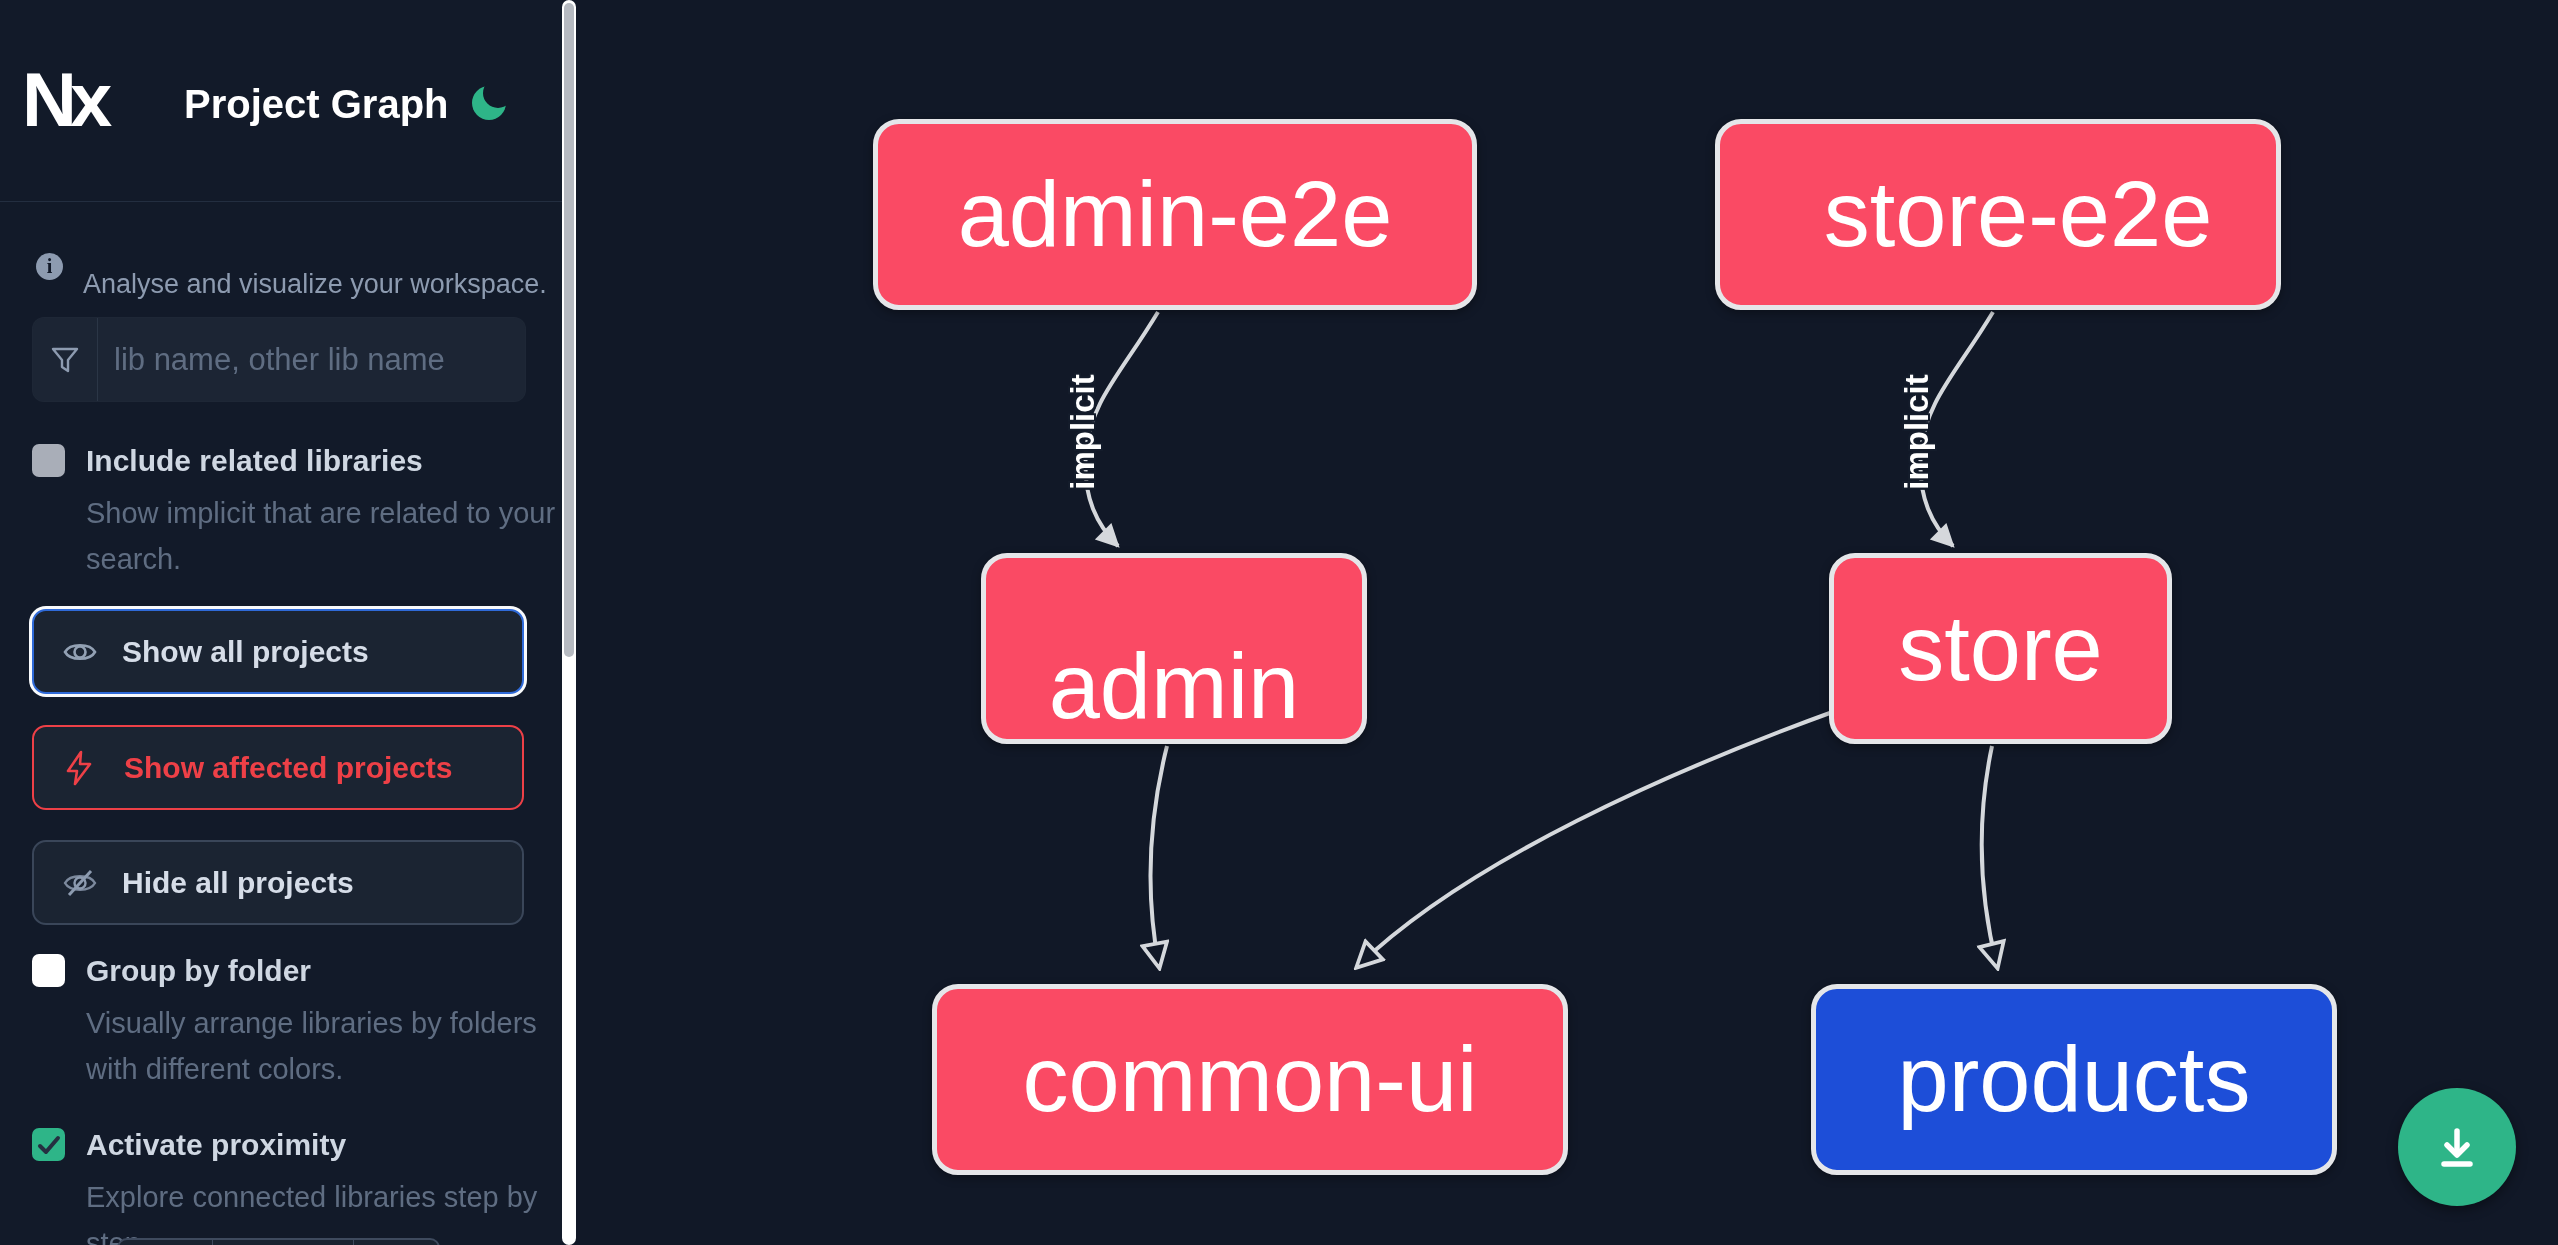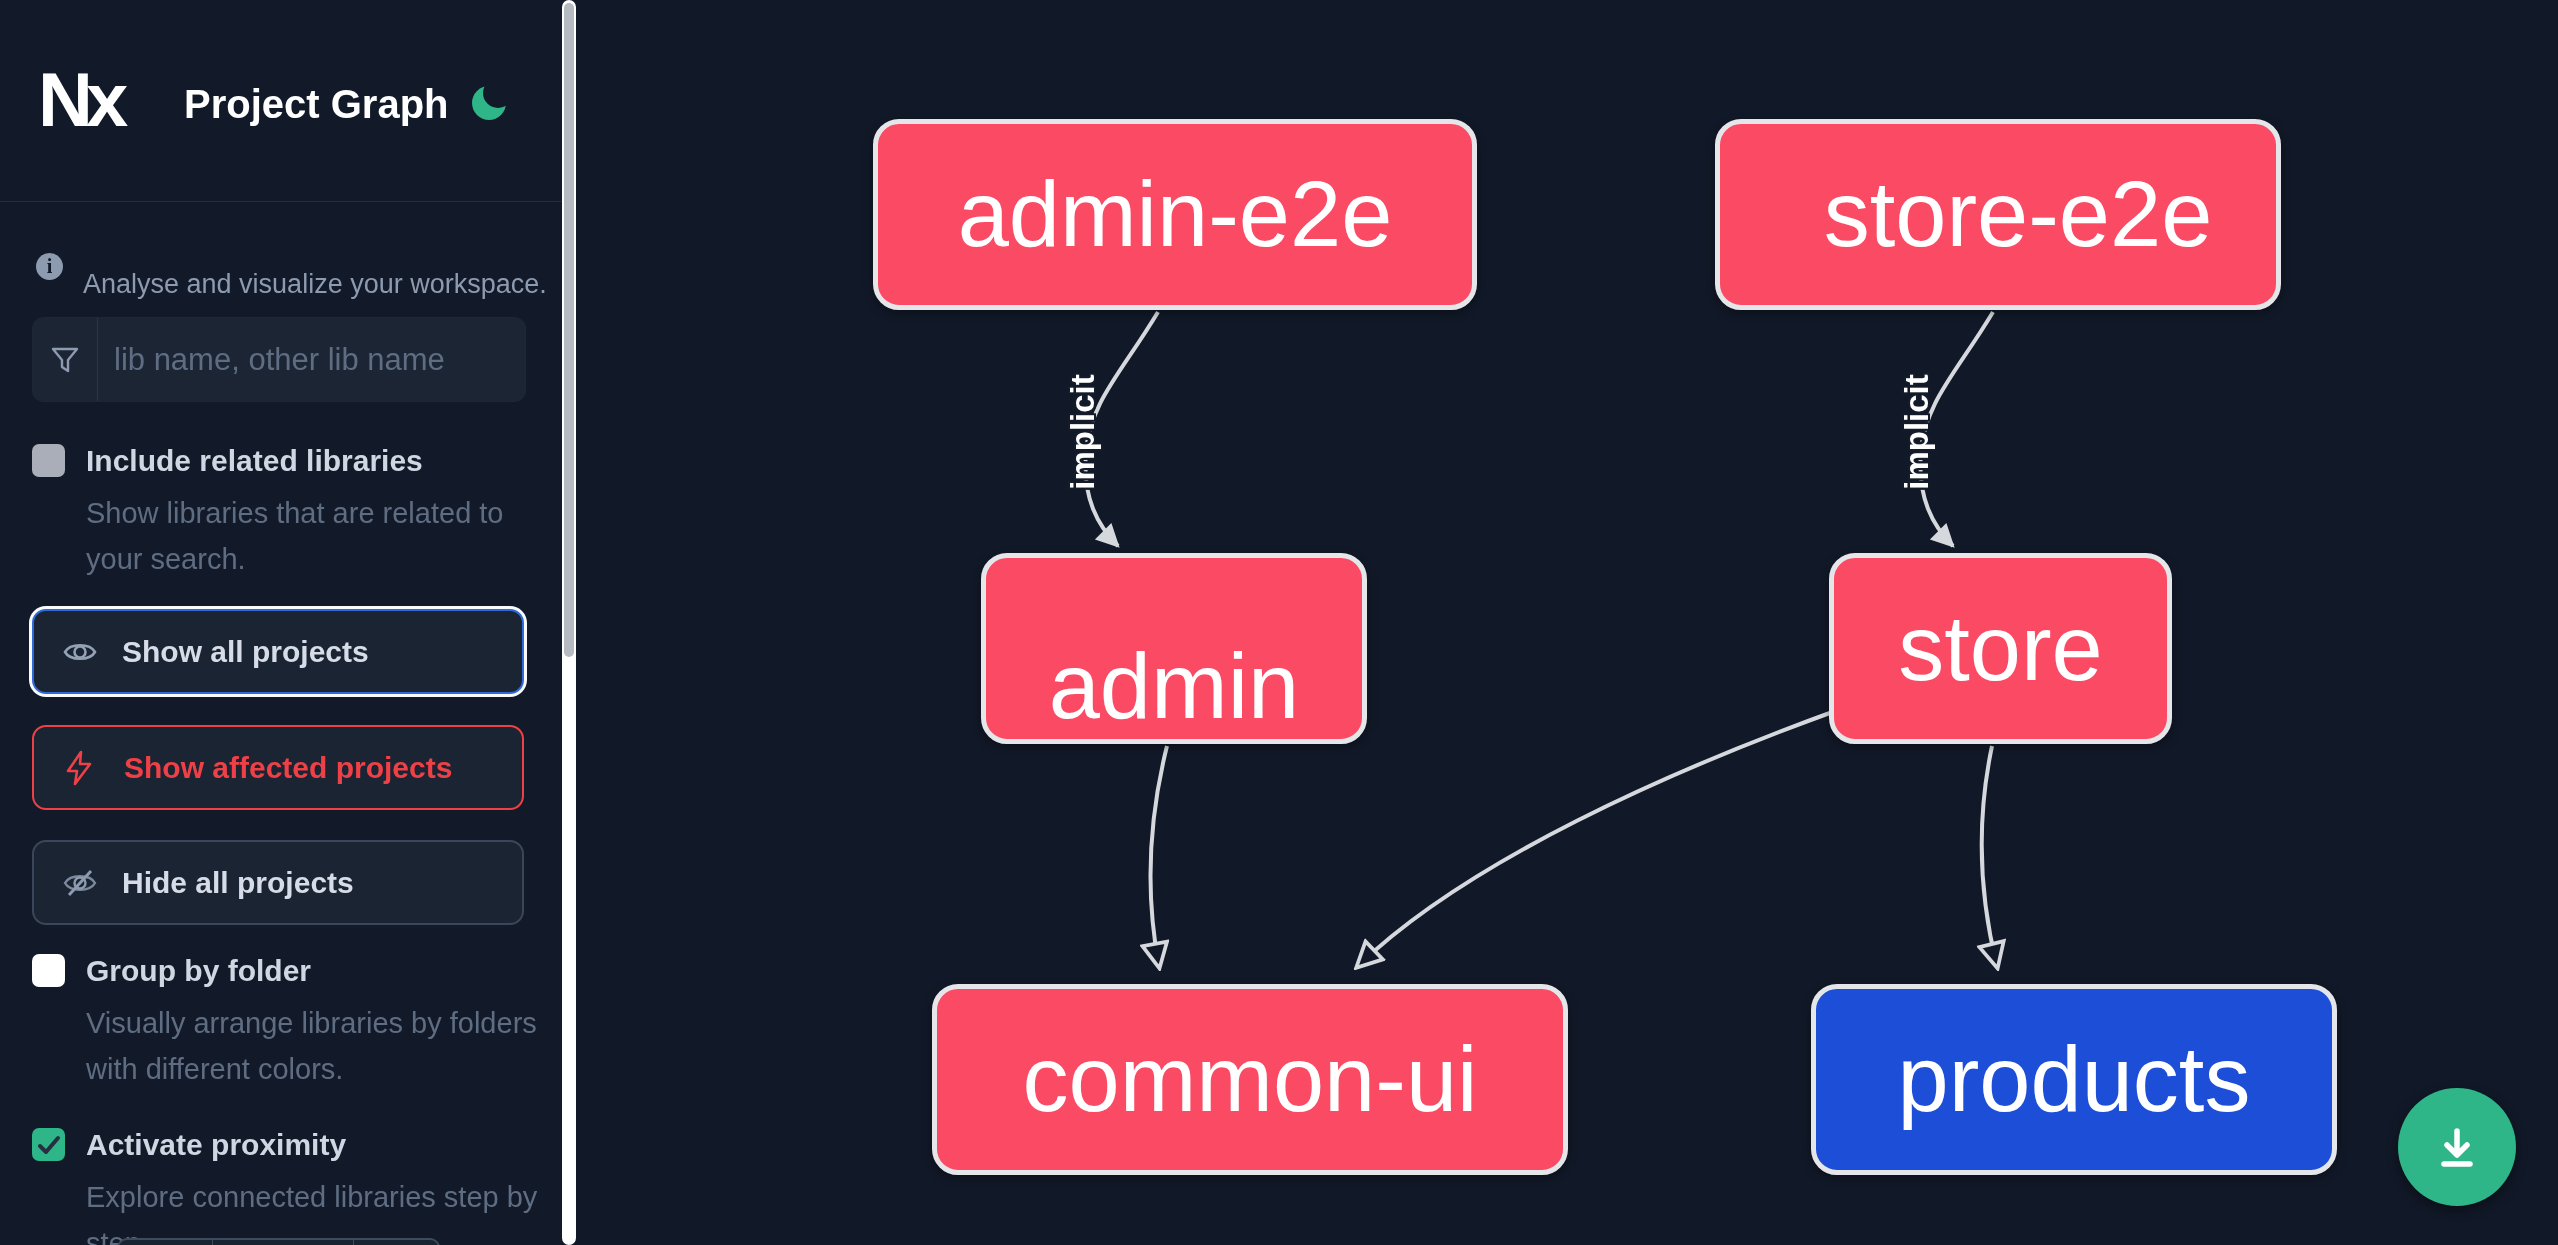--- a/index.html
+++ b/index.html
@@ -1,21 +1,21 @@
 <!DOCTYPE html>
 <html><head>
 <meta charset="utf-8">
 <style>
   html,body{margin:0;padding:0;background:#0c1220;}
   .app{position:relative;width:2558px;height:1245px;overflow:hidden;
        background:#111827;font-family:"Liberation Sans",sans-serif;}
   
   .sidebar{position:absolute;left:0;top:0;width:562px;height:1245px;background:#121a29;}
   .sb-header{position:absolute;left:0;top:0;width:562px;height:201px;border-bottom:1px solid #232e40;}
-  .nx-logo{position:absolute;left:38px;top:58px;width:120px;height:84px;color:#fff;
+  .nx-logo{position:absolute;left:22px;top:58px;width:120px;height:84px;color:#fff;
            font-weight:bold;font-size:76px;letter-spacing:-7px;line-height:84px;}
   .app-title{position:absolute;left:184px;top:82px;font-size:40px;font-weight:bold;color:#ffffff;line-height:44px;}
   .moon{position:absolute;left:470px;top:82px;width:40px;height:40px;cursor:pointer;}
   .subtitle-row{position:absolute;left:36px;top:233px;display:flex;align-items:center;gap:20px;}
   .info-icon{width:27px;height:27px;border-radius:50%;background:#8d9bb0;color:#121a29;
              font-size:20px;font-weight:bold;display:flex;align-items:center;justify-content:center;font-family:"Liberation Serif",serif;}
   .subtitle{font-size:27px;color:#8d9bb0;margin-top:36px;}
   .search{position:absolute;left:32px;top:317px;width:492px;height:83px;background:#1c2534;
           border:1px solid #27324333;border-radius:12px;display:flex;align-items:stretch;}
   .search-icon-cell{width:64px;display:flex;align-items:center;justify-content:center;border-right:1px solid #2b3646;}
@@ -94,21 +94,21 @@
         <svg width="32" height="32" viewBox="0 0 32 32" fill="none" stroke="#8d9bb0" stroke-width="2.4" stroke-linejoin="round">
           <path d="M4 5 H28 L19 16 V27 L13 23 V16 Z"></path>
         </svg>
       </span>
       <input type="text" placeholder="lib name, other lib name" style="">
     </div>
 
     <div class="toggle-row" style="top:442px">
       <span class="checkbox gray"></span>
       <span class="toggle-label">Include related libraries</span>
-      <span class="toggle-desc">Show libraries that are related to your search.</span>
+      <span class="toggle-desc">Show implicit that are related to your search.</span>
     </div>
 
     <div class="sb-btn btn-show-all">
       <svg width="36" height="36" viewBox="0 0 36 36" fill="none" stroke="#93a1b4" stroke-width="2.6">
         <path d="M3 18 C8 9 28 9 33 18 C28 27 8 27 3 18 Z"></path>
         <circle cx="18" cy="18" r="5.5"></circle>
       </svg>
       <span class="lbl">Show all projects</span>
     </div>
 

